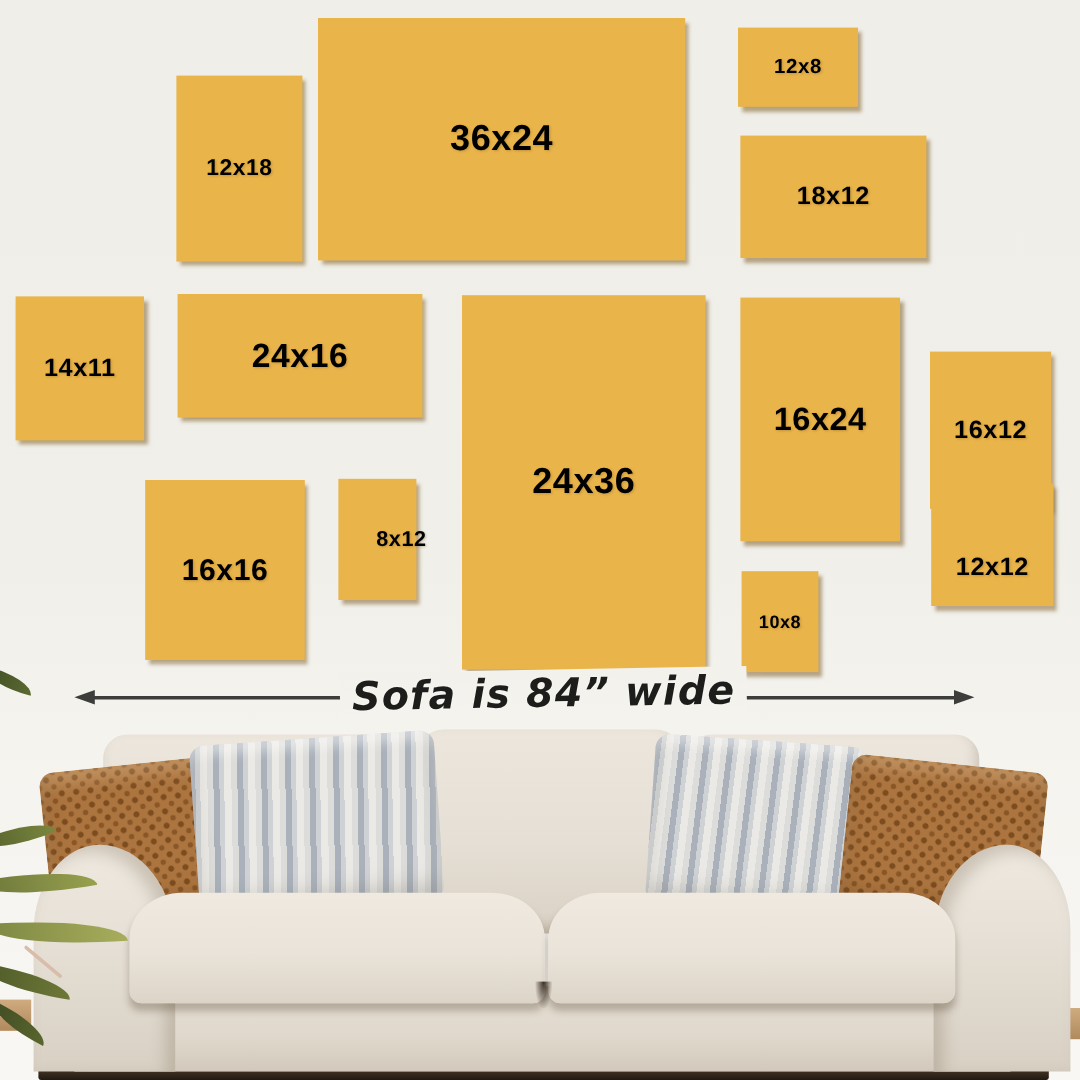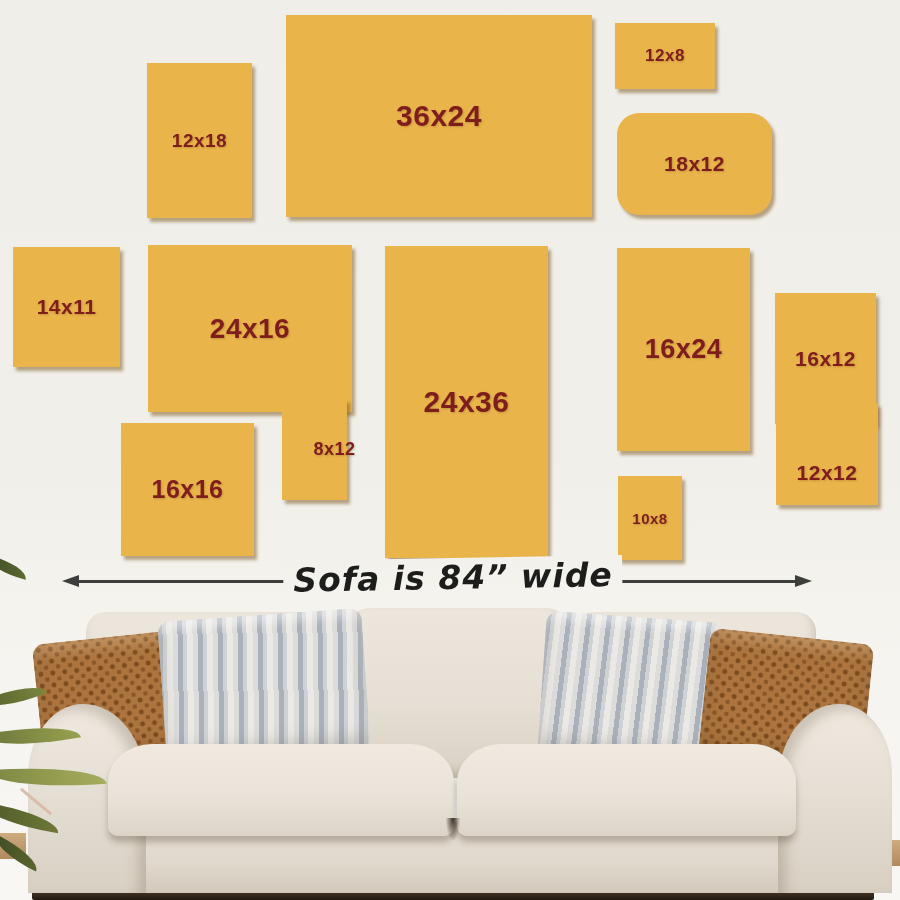--- a/index.html
+++ b/index.html
@@ -4,21 +4,21 @@
 <style>
   html,body{margin:0;padding:0;}
   body{font-family:"Liberation Sans",sans-serif;}
   .scene{position:relative;width:900px;height:900px;overflow:hidden;
     background:linear-gradient(180deg,#efeee8 0%,#f0efe9 52%,#f4f3ee 68%,#f8f7f4 100%);}
 
   
   .panel{position:absolute;background:var(--panel,#e9b44a);
     box-shadow:3px 4px 3px rgba(122,86,28,.5);
     display:flex;align-items:center;justify-content:center;}
-  .panel .panel-label{color:#7f1d1d;font-weight:bold;letter-spacing:.5px;
+  .panel .panel-label{color:#000000;font-weight:bold;letter-spacing:.5px;
     text-shadow:1px 1px 2px rgba(90,60,10,.25);}
 
   
   .measure-line{position:absolute;left:70px;top:580px;width:728px;height:3px;
     background:#3d3d3b;border-radius:2px;z-index:6;}
   .arrowhead{position:absolute;width:0;height:0;z-index:6;
     border-top:6px solid transparent;border-bottom:6px solid transparent;}
   .arrowhead.left{left:62px;top:575px;border-right:17px solid #3d3d3b;}
   .arrowhead.right{left:795px;top:575px;border-left:17px solid #3d3d3b;}
   .measure-text{position:absolute;left:453px;top:558px;transform:translateX(-50%) rotate(-1deg);
@@ -94,48 +94,48 @@
       background:linear-gradient(90deg,#414d24,#5a662e);}
   .stem{position:absolute;left:16px;top:800px;width:40px;height:3px;z-index:5;
       transform:rotate(40deg);background:#d9bcaa;border-radius:2px;}
 </style>
 </head>
 <body>
 
 <div class="scene">
 
   <div id="panel-layer">
-      <div class="panel" style="left: 286px; top: 15px; width: 306px; height: 202px;">
+      <div class="panel" style="left: 265px; top: 15px; width: 306px; height: 202px;">
         <span class="panel-label" style="font-size: 30px;">36x24</span>
       </div>
       <div class="panel" style="left: 147px; top: 63px; width: 105px; height: 155px;">
         <span class="panel-label" style="font-size: 19px;">12x18</span>
       </div>
       <div class="panel" style="left: 615px; top: 23px; width: 100px; height: 66px;">
         <span class="panel-label" style="font-size: 17px;">12x8</span>
       </div>
-      <div class="panel" style="left: 617px; top: 113px; width: 155px; height: 102px; border-radius: 22px;">
+      <div class="panel" style="left: 617px; top: 113px; width: 155px; height: 102px;">
         <span class="panel-label" style="font-size: 21px;">18x12</span>
       </div>
       <div class="panel" style="left: 13px; top: 247px; width: 107px; height: 120px;">
         <span class="panel-label" style="font-size: 21px;">14x11</span>
       </div>
-      <div class="panel" style="left: 148px; top: 245px; width: 204px; height: 167px;">
+      <div class="panel" style="left: 148px; top: 245px; width: 204px; height: 103px;">
         <span class="panel-label" style="font-size: 28px;">24x16</span>
       </div>
-      <div class="panel" style="left: 385px; top: 246px; width: 163px; height: 312px;">
+      <div class="panel" style="left: 385px; top: 246px; width: 203px; height: 312px;">
         <span class="panel-label" style="font-size: 30px;">24x36</span>
       </div>
       <div class="panel" style="left: 617px; top: 248px; width: 133px; height: 203px;">
         <span class="panel-label" style="font-size: 27px;">16x24</span>
       </div>
       <div class="panel" style="left: 775px; top: 245px; width: 101px; height: 131px; margin-top: 48px;">
         <span class="panel-label" style="font-size: 21px;">16x12</span>
       </div>
-      <div class="panel" style="left: 121px; top: 400px; width: 133px; height: 133px; margin-top: 23px;">
+      <div class="panel" style="left: 121px; top: 400px; width: 133px; height: 150px;">
         <span class="panel-label" style="font-size: 25px;">16x16</span>
       </div>
       <div class="panel" style="left: 282px; top: 399px; width: 65px; height: 101px;">
         <span class="panel-label" style="font-size: 18px; margin-left: 40px;">8x12</span>
       </div>
       <div class="panel" style="left: 776px; top: 403px; width: 102px; height: 102px;">
         <span class="panel-label" style="font-size: 21px; margin-top: 38px;">12x12</span>
       </div>
       <div class="panel" style="left: 618px; top: 476px; width: 64px; height: 84px; justify-content: center;">
         <span class="panel-label" style="font-size: 15px;">10x8</span>

